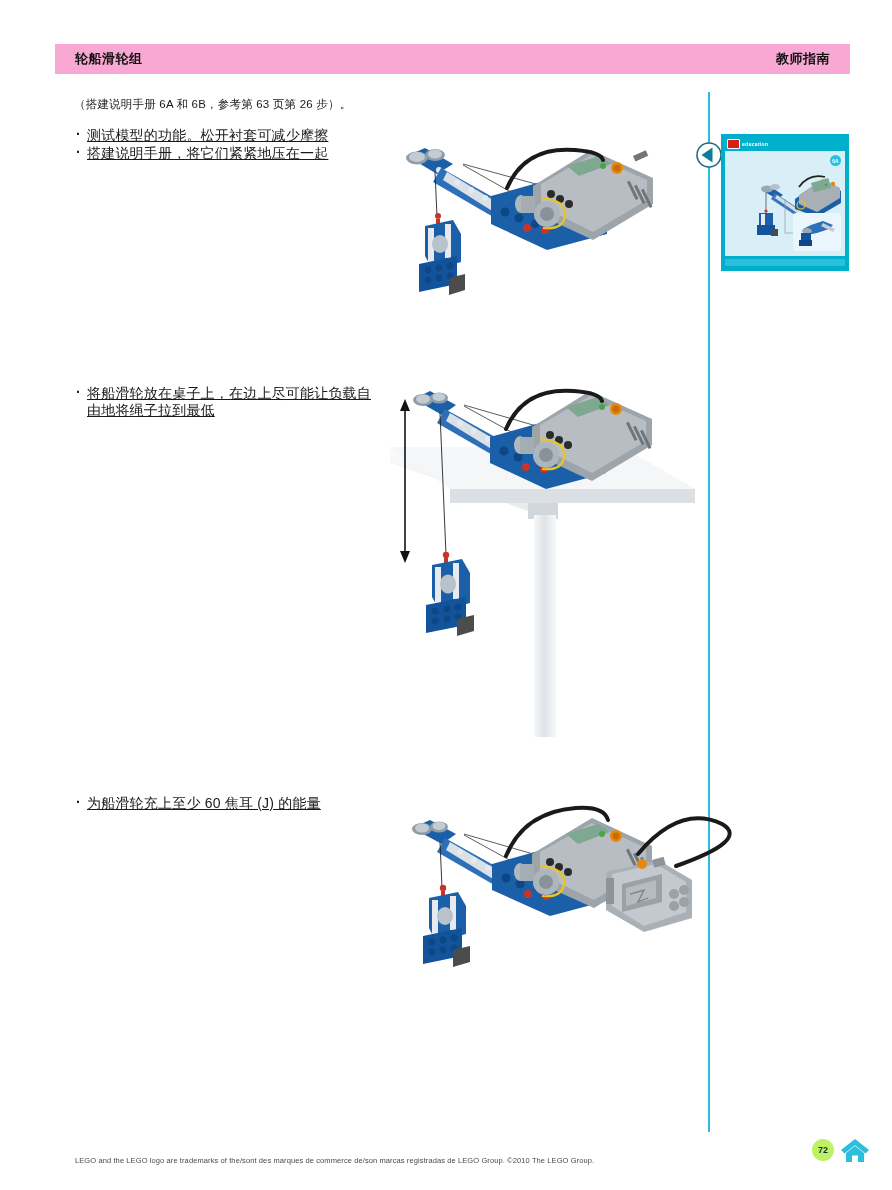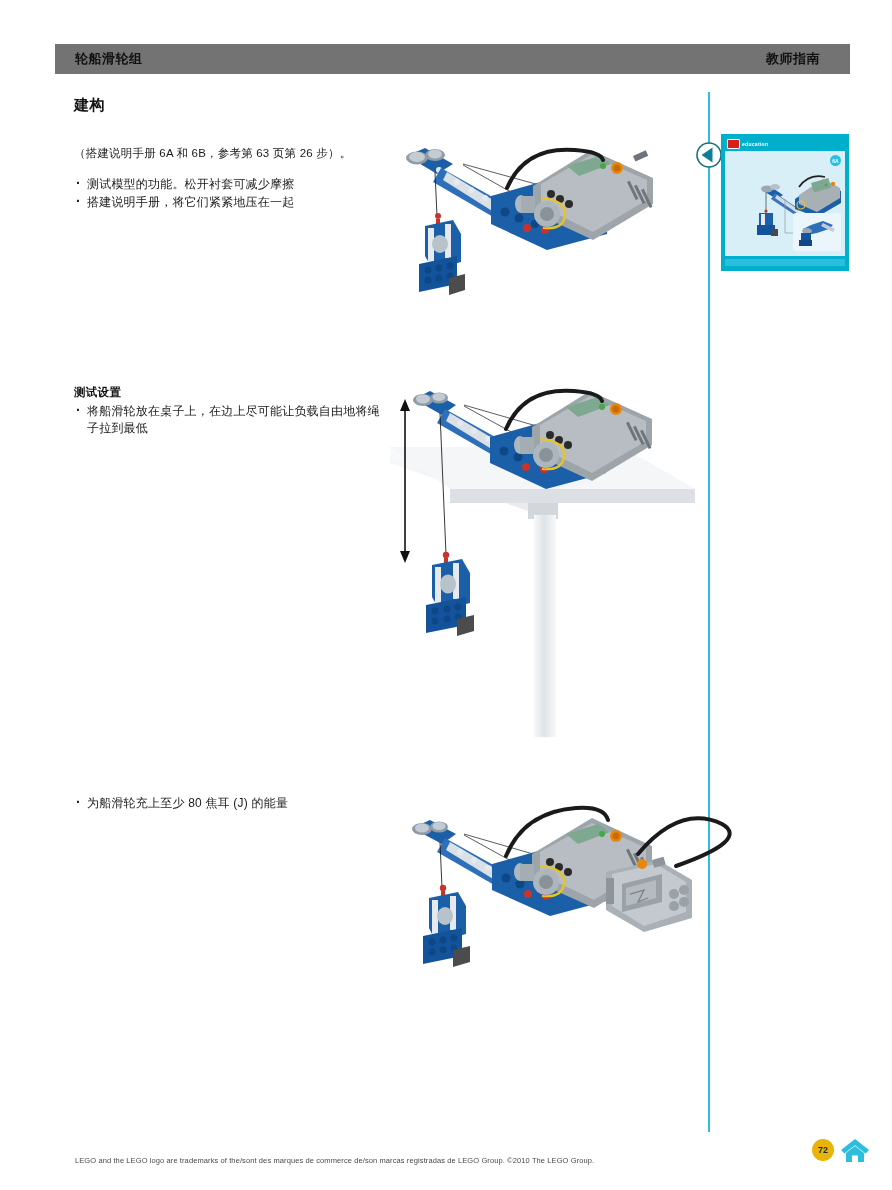--- a/index.html
+++ b/index.html
@@ -16,37 +16,37 @@
     overflow: hidden;
   }
 
   
   .header-bar {
     position: absolute;
     left: 55px;
     top: 44px;
     width: 795px;
     height: 30px;
-    background: #737373;
+    background: #f9a8d4;
     display: flex;
     align-items: center;
     justify-content: space-between;
   }
   .header-title {
     font-size: 13px;
     font-weight: 700;
     color: #111;
     margin-left: 20px;
     letter-spacing: 0.5px;
   }
   .header-subtitle {
     font-size: 13px;
     font-weight: 700;
     color: #111;
-    margin-right: 30px;
+    margin-right: 20px;
     letter-spacing: 0.5px;
   }
 
   
   .text-col {
     position: absolute;
     left: 74px;
     top: 96px;
     width: 330px;
   }
@@ -70,27 +70,28 @@
     color: #1a1a1a;
     margin: 0;
     letter-spacing: 0.2px;
   }
   .bullet-list {
     margin: 14px 0 0 0;
     padding: 0;
     list-style: none;
   }
   .bullet-list li {
-    font-size: 12px;
+    font-size: 14px;
     line-height: 17px;
     color: #1a1a1a;
     position: relative;
     padding-left: 13px;
     margin-bottom: 1px;
     letter-spacing: 0.2px;
+    text-decoration: underline;
   }
   .bullet-list li::before {
     content: "·";
     position: absolute;
     left: 2px;
     top: -1px;
     font-size: 14px;
     font-weight: 700;
   }
 
@@ -210,21 +211,21 @@
     letter-spacing: 0.1px;
     white-space: nowrap;
   }
   .page-badge {
     position: absolute;
     left: 812px;
     top: 1139px;
     width: 22px;
     height: 22px;
     border-radius: 50%;
-    background: #eab308;
+    background: #bef264;
     color: #0d2b33;
     font-size: 9px;
     font-weight: 700;
     display: flex;
     align-items: center;
     justify-content: center;
   }
   .home-icon {
     position: absolute;
     left: 840px;
@@ -235,38 +236,36 @@
 </style>
 </head>
 <body>
 
 <div class="header-bar">
   <span class="header-title">轮船滑轮组</span>
   <span class="header-subtitle">教师指南</span>
 </div>
 
 <div class="text-col">
-  <div class="section-heading">建构</div>
   <p class="body-line">（搭建说明手册 6A 和 6B，参考第 63 页第 26 步）。</p>
   <ul class="bullet-list">
     <li>测试模型的功能。松开衬套可减少摩擦</li>
     <li>搭建说明手册，将它们紧紧地压在一起</li>
   </ul>
 </div>
 
 <div class="block-test-setup">
-  <div class="sub-heading">测试设置</div>
   <ul class="bullet-list" style="margin-top:0">
     <li>将船滑轮放在桌子上，在边上尽可能让负载自由地将绳子拉到最低</li>
   </ul>
 </div>
 
 <div class="block-energy">
   <ul class="bullet-list" style="margin-top:0">
-    <li>为船滑轮充上至少 80 焦耳 (J) 的能量</li>
+    <li>为船滑轮充上至少 60 焦耳 (J) 的能量</li>
   </ul>
 </div>
 
 <div class="v-divider"></div>
 
 <div class="arrow-marker">
   <svg width="28" height="28" viewBox="0 0 28 28">
     <circle cx="14" cy="14" r="12" fill="#ffffff" stroke="#1a6e80" stroke-width="1.6"></circle>
     <path d="M17.5 6.5 L17.5 21.5 L6.5 14 Z" fill="#0E7E96"></path>
   </svg>

